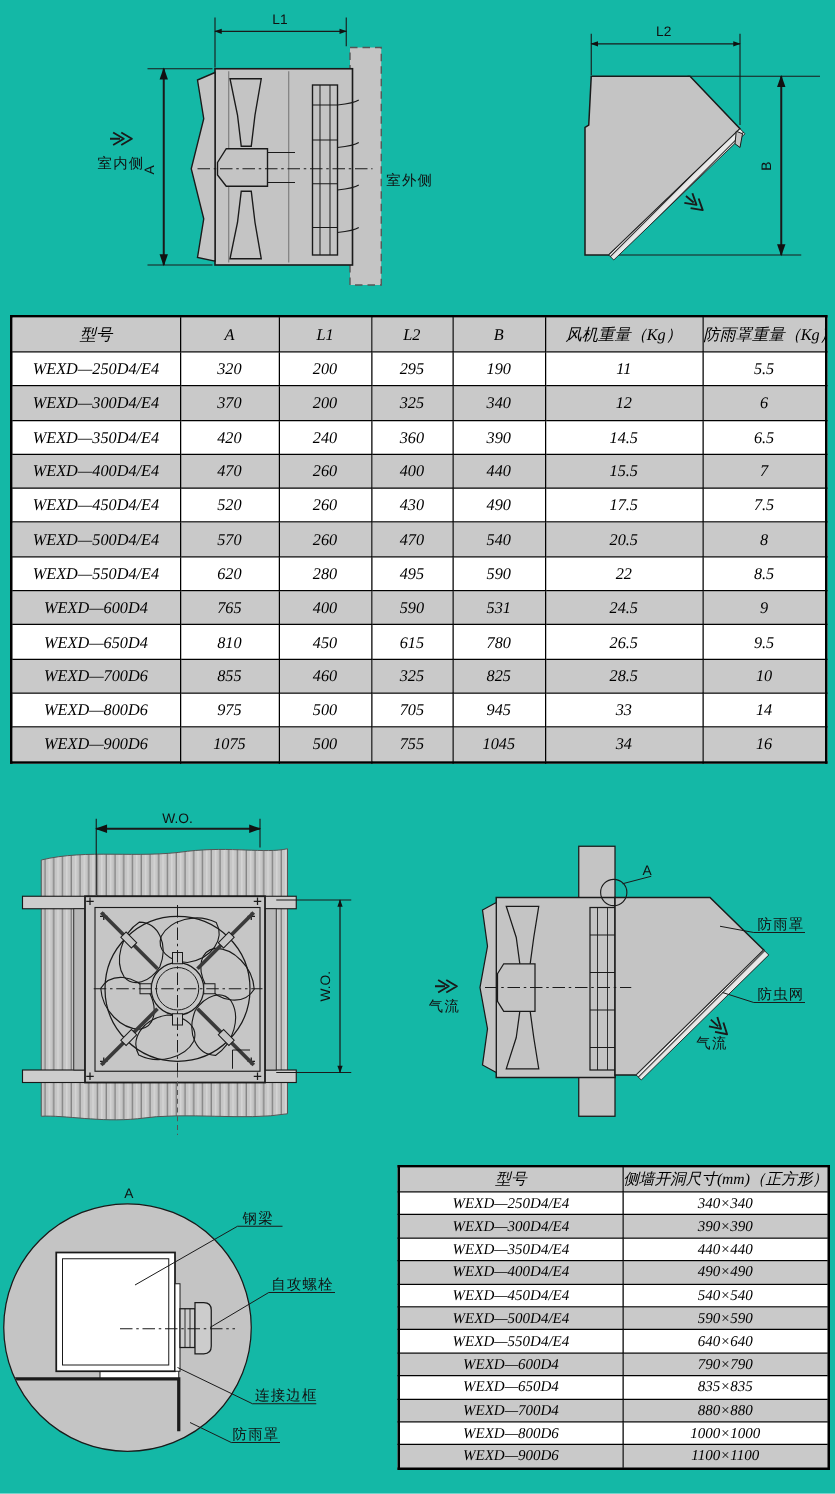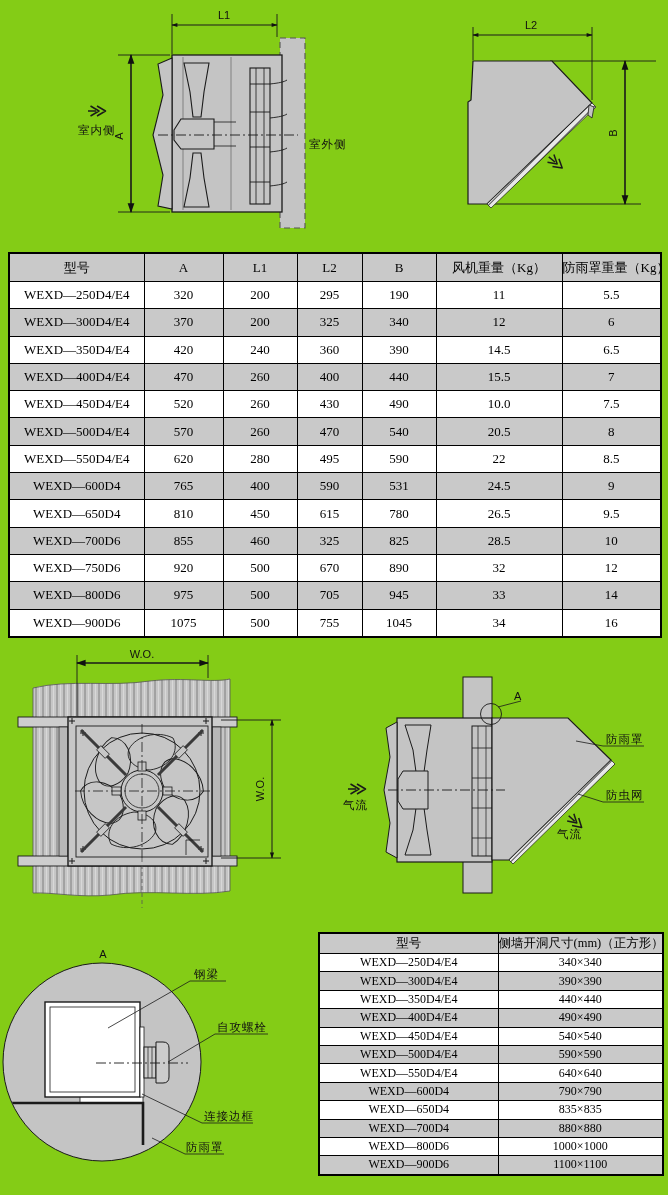--- a/index.html
+++ b/index.html
@@ -1,23 +1,23 @@
 <!DOCTYPE html>
 <html><head>
 <meta charset="utf-8">
 <style>
   html,body{margin:0;padding:0;background:#fff;}
-  .page{position:relative;width:668px;height:1195px;background:#84cc16;overflow:hidden;
+  .page{position:relative;width:668px;height:1195px;background:#14b8a6;overflow:hidden;
         font-family:"Liberation Serif","DejaVu Serif",serif;}
   svg{position:absolute;display:block;}
   svg text{fill:#111;}
   .dimlab{font-family:"Liberation Sans","DejaVu Sans",sans-serif;font-size:11px;}
   .cnlab{font-family:"Liberation Serif","DejaVu Serif",serif;font-size:11.5px;letter-spacing:1px;}
   table{position:absolute;border-collapse:collapse;table-layout:fixed;background:#fff;
-        border:2px solid #000;}
+        border:2px solid #000;font-style:italic;}
   th,td{border:1px solid #000;text-align:center;vertical-align:middle;padding:0;
         font-family:"Liberation Serif","DejaVu Serif",serif;font-weight:normal;
         color:#000;overflow:hidden;white-space:nowrap;}
   .main-table{left:8px;top:252px;width:652px;}
   .main-table th{height:27px;font-size:13px;background:#c9c9c9;}
   .main-table td{height:26.3px;font-size:13px;}
   .main-table tbody tr:nth-child(even) td{background:#c9c9c9;}
   .opening-table{left:318px;top:932px;width:344px;}
   .opening-table th{height:19px;font-size:12.5px;background:#c9c9c9;}
   .opening-table td{height:17.4px;font-size:12px;}
@@ -163,21 +163,21 @@
           <td>440</td>
           <td>15.5</td>
           <td>7</td>
         </tr>
         <tr>
           <td>WEXD—450D4/E4</td>
           <td>520</td>
           <td>260</td>
           <td>430</td>
           <td>490</td>
-          <td>10.0</td>
+          <td>17.5</td>
           <td>7.5</td>
         </tr>
         <tr>
           <td>WEXD—500D4/E4</td>
           <td>570</td>
           <td>260</td>
           <td>470</td>
           <td>540</td>
           <td>20.5</td>
           <td>8</td>
@@ -210,29 +210,20 @@
           <td>9.5</td>
         </tr>
         <tr>
           <td>WEXD—700D6</td>
           <td>855</td>
           <td>460</td>
           <td>325</td>
           <td>825</td>
           <td>28.5</td>
           <td>10</td>
-        </tr>
-        <tr>
-          <td>WEXD—750D6</td>
-          <td>920</td>
-          <td>500</td>
-          <td>670</td>
-          <td>890</td>
-          <td>32</td>
-          <td>12</td>
         </tr>
         <tr>
           <td>WEXD—800D6</td>
           <td>975</td>
           <td>500</td>
           <td>705</td>
           <td>945</td>
           <td>33</td>
           <td>14</td>
         </tr>

